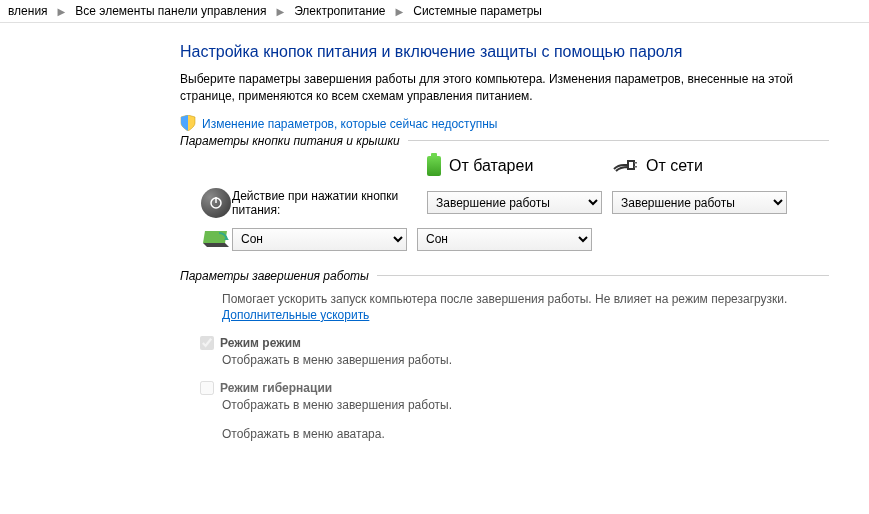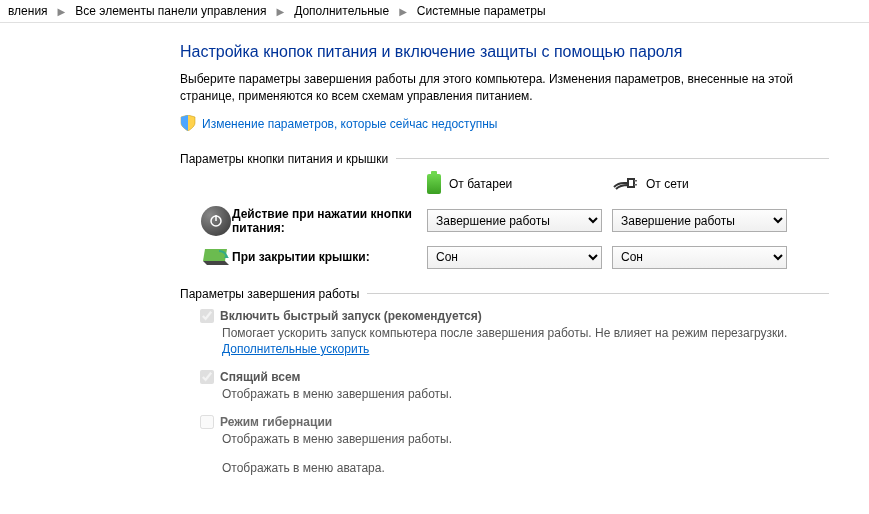--- a/index.html
+++ b/index.html
@@ -3,30 +3,30 @@
 <meta charset="utf-8">
 <style>
 * { box-sizing: border-box; margin: 0; padding: 0; }
 body { font-family: "Segoe UI", Tahoma, sans-serif; font-size: 12px; color: #000; background: #fff; width: 869px; }
 .breadcrumb { display: flex; align-items: center; padding: 4px 12px 4px 4px; border-bottom: 1px solid #e0e0e0; font-size: 12px; }
 .breadcrumb span { padding: 0 4px; }
 .breadcrumb .sep { color: #888; font-size: 10px; padding: 0 6px; }
 .content { padding: 20px 40px 20px 180px; }
 .title { color: #003399; font-size: 16px; font-weight: normal; margin-bottom: 10px; }
 .desc { color: #000; font-size: 12px; margin-bottom: 10px; line-height: 1.4; }
-.shield-link { display: flex; align-items: center; gap: 6px; margin-bottom: 18px; }
+.shield-link { display: flex; align-items: center; gap: 6px; }
 .shield-link a { color: #0066cc; text-decoration: none; font-size: 12px; }
-.section-label { font-size: 12px; color: #000; display: flex; align-items: center; gap: 8px; margin-bottom: 8px; white-space: nowrap; }
+.section-label { font-size: 12px; color: #000; display: flex; align-items: center; gap: 8px; margin-bottom: 8px; white-space: nowrap; font-style: italic; }
 .section-label::after { content: ""; flex: 1; height: 1px; background: #d0d0d0; }
 .power-table { margin: 0 0 18px 20px; }
 .power-row { display: flex; align-items: center; margin-bottom: 10px; }
 .power-icons-row { display: flex; align-items: center; margin-bottom: 12px; }
 .icon-cell { width: 32px; display: flex; justify-content: center; }
-.label-cell { width: 195px; font-size: 12px; padding-right: 8px; font-weight: bold; }
-.col-header { display: flex; align-items: center; gap: 8px; width: 185px; font-size: 12px; }
+.label-cell { width: 195px; font-size: 12px; padding-right: 8px; }
+.col-header { display: flex; align-items: center; gap: 8px; width: 185px; font-size: 16px; }
 .spacer-cell { width: 227px; }
 select { width: 175px; height: 23px; font-size: 12px; border: 1px solid #adadad; background: linear-gradient(#fdfdfd,#f0f0f0); padding: 2px 4px; margin-right: 10px; }
 .shutdown-params { margin-left: 20px; }
 .check-row { margin-bottom: 12px; }
 .check-title { display: flex; align-items: center; gap: 6px; font-size: 12px; font-weight: bold; color: #6a6a6a; }
 .check-title.enabled { color: #555; }
 .check-desc { margin-left: 22px; color: #555; font-size: 12px; line-height: 1.4; margin-top: 2px; }
 .check-desc a { color: #0066cc; text-decoration: underline; }
 input[type=checkbox] { width: 14px; height: 14px; accent-color: #999; }
 input[type=checkbox]:disabled { opacity: 0.7; }
@@ -40,21 +40,21 @@
 .lid-icon { width: 30px; height: 20px; position: relative; }
 </style>
 </head>
 <body>
 
 <div class="breadcrumb">
   <span>вления</span>
   <span class="sep">▶</span>
   <span>Все элементы панели управления</span>
   <span class="sep">▶</span>
-  <span>Дополнительные</span>
+  <span>Электропитание</span>
   <span class="sep">▶</span>
   <span>Системные параметры</span>
 </div>
 
 <div class="content">
   <div class="title">Настройка кнопок питания и включение защиты с помощью пароля</div>
   <div class="desc">Выберите параметры завершения работы для этого компьютера. Изменения параметров, внесенные на этой странице, применяются ко всем схемам управления питанием.</div>
 
   <div class="shield-link">
     <span class="shield-icon">
@@ -107,45 +107,40 @@
       <div class="icon-cell">
         <div class="lid-icon">
           <svg viewBox="0 0 30 20" width="30" height="20">
               <polygon points="2,14 24,14 28,18 6,18" fill="#444"></polygon>
               <polygon points="4,2 26,2 24,14 2,14" fill="#6bbb4f"></polygon>
               <path d="M18 4 Q24 4 26 10" stroke="#3a8" stroke-width="2" fill="none"></path>
               <polygon points="25,8 28,11 23,11" fill="#3a8"></polygon>
             </svg>
         </div>
       </div>
-      <div class="label-cell">При закрытии крышки:</div>
       <select><option>Сон</option></select>
       <select><option>Сон</option></select>
     </div>
   </div>
 
   <div class="section-label">
       <span>Параметры завершения работы</span>
     </div>
 
   <div class="shutdown-params">
     <div class="check-row">
-      <div class="check-title enabled">
-        <input type="checkbox" checked="" disabled="" style="">
-        <span>Включить быстрый запуск (рекомендуется)</span>
-      </div>
       <div class="check-desc">
         <span>Помогает ускорить запуск компьютера после завершения работы. Не влияет на режим перезагрузки. </span><a href="#">Дополнительные ускорить</a>
       </div>
     </div>
 
     <div class="check-row">
       <div class="check-title enabled">
         <input type="checkbox" checked="" disabled="" style="">
-        <span>Спящий всем</span>
+        <span>Режим режим</span>
       </div>
       <div class="check-desc">Отображать в меню завершения работы.</div>
     </div>
 
     <div class="check-row">
       <div class="check-title">
         <input type="checkbox" disabled="" style="">
         <span>Режим гибернации</span>
       </div>
       <div class="check-desc">Отображать в меню завершения работы.</div>

